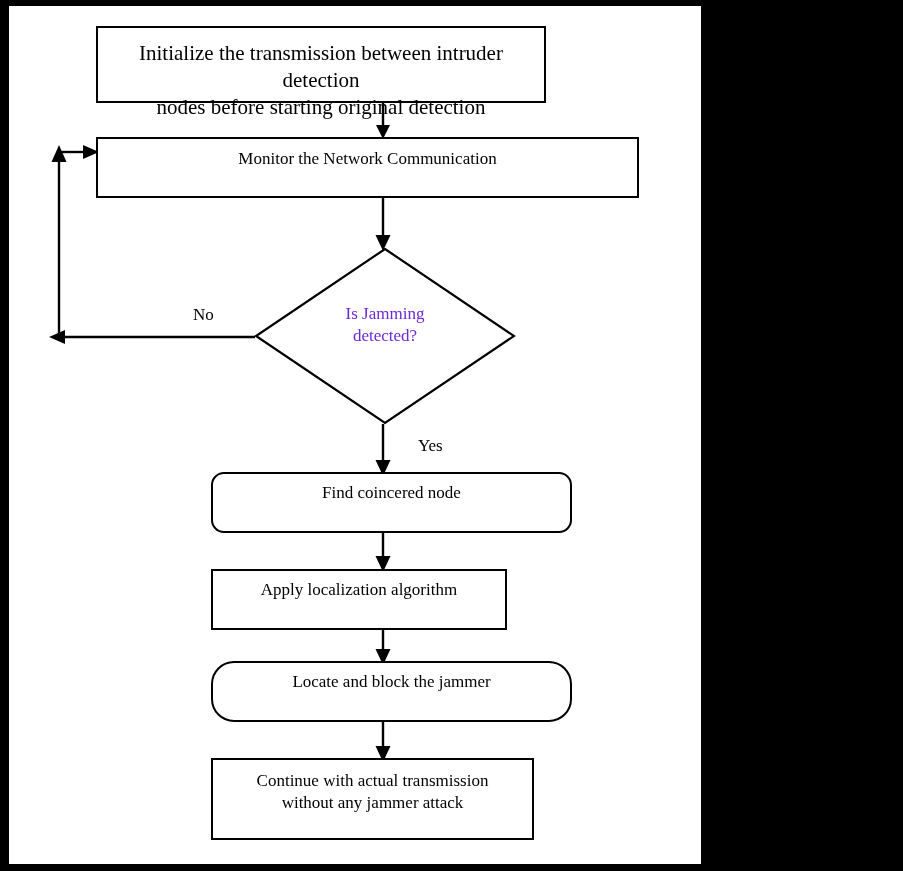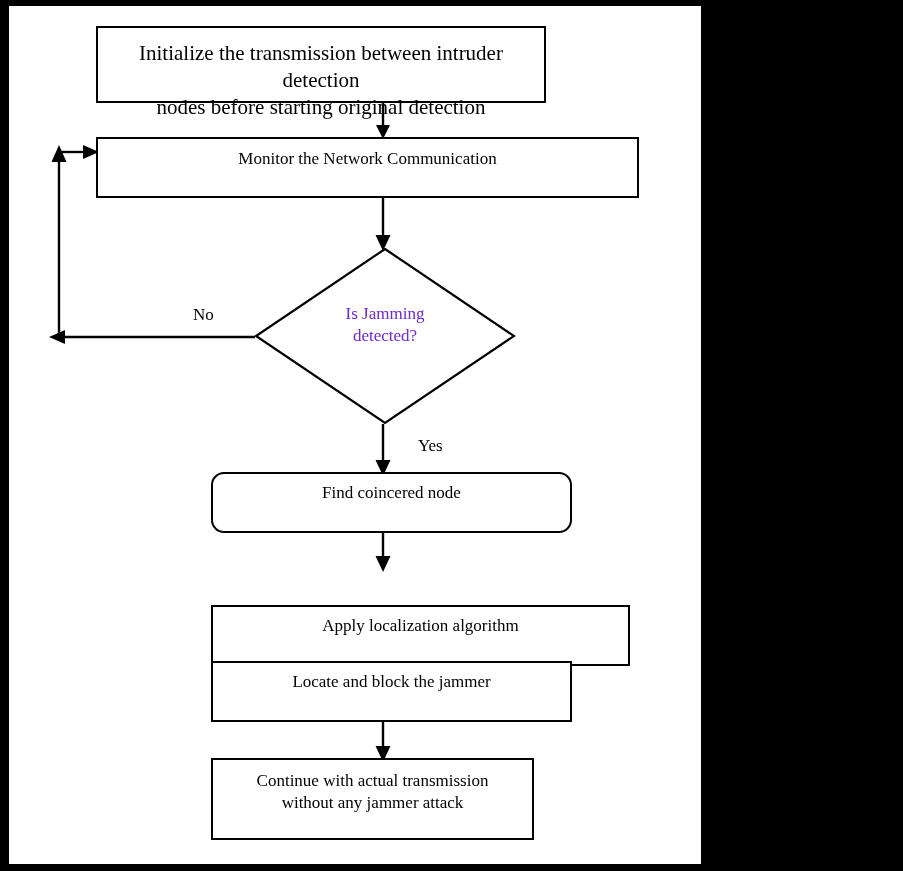--- a/index.html
+++ b/index.html
@@ -143,25 +143,25 @@
     </div>
 
     <div class="edge-label" style="left:184px; top:299px; font-size:17px;">No</div>
 
     <div class="edge-label" style="left:409px; top:430px; font-size:17px;">Yes</div>
 
     <div class="node-box" style="left:202px; top:466px; width:361px; height:61px; padding-top:8px; font-size:17px;border-radius:13px;">
       <span class="box-text">Find coincered node</span>
     </div>
 
-    <div class="node-box" style="left:202px; top:563px; width:419px; height:61px; padding-top:8px; font-size:17px;margin-top:36px;">
+    <div class="node-box" style="left:202px; top:563px; width:296px; height:61px; padding-top:8px; font-size:17px;">
       <span class="box-text">Apply localization algorithm</span>
     </div>
 
-    <div class="node-box" style="left:202px; top:655px; width:361px; height:61px; padding-top:8px; font-size:17px;">
+    <div class="node-box" style="left:202px; top:655px; width:361px; height:61px; padding-top:8px; font-size:17px;border-radius:23px;">
       <span class="box-text">Locate and block the jammer</span>
     </div>
 
     <div class="node-box" style="left:202px; top:752px; width:323px; height:82px; padding-top:10px; font-size:17px;">
       <span class="box-text">Continue with actual transmission</span>
       <span class="box-text">without any jammer attack</span>
     </div>
 
   </div>
 </div>

